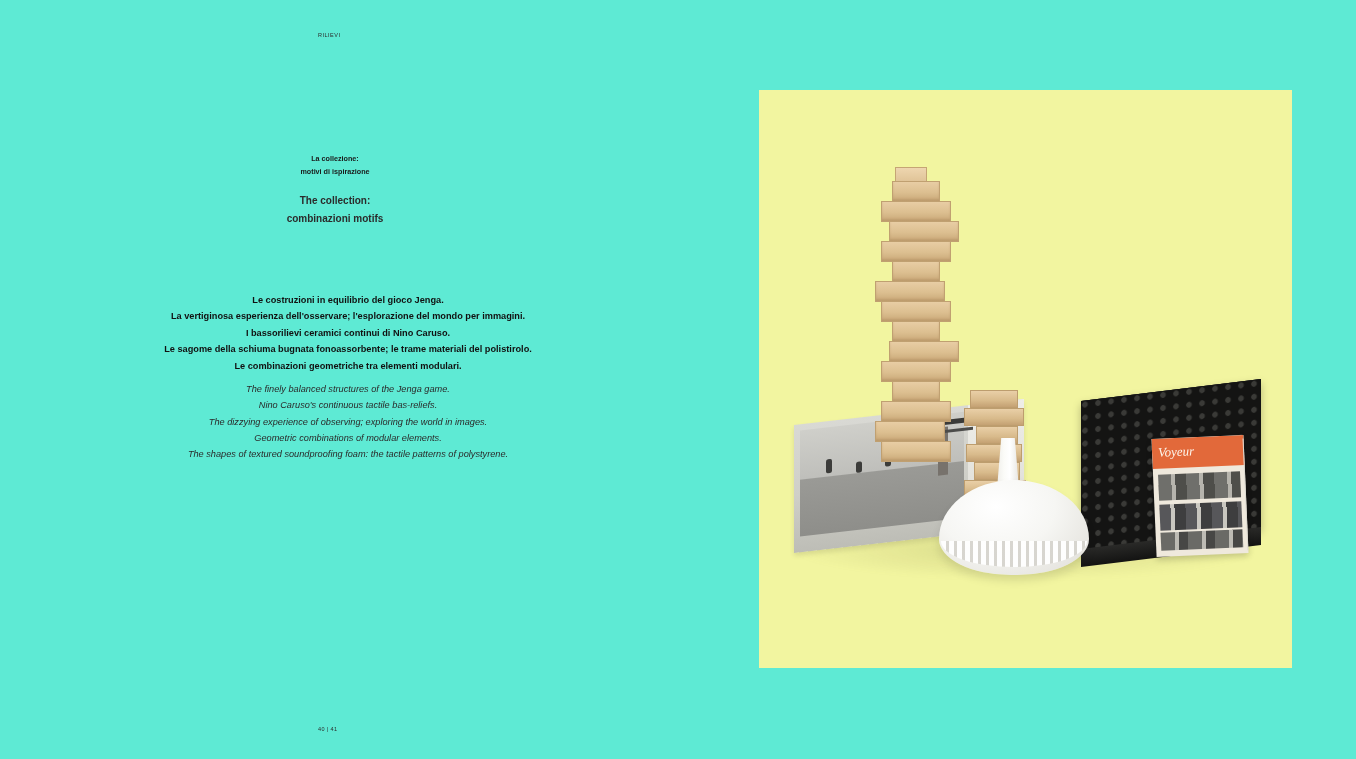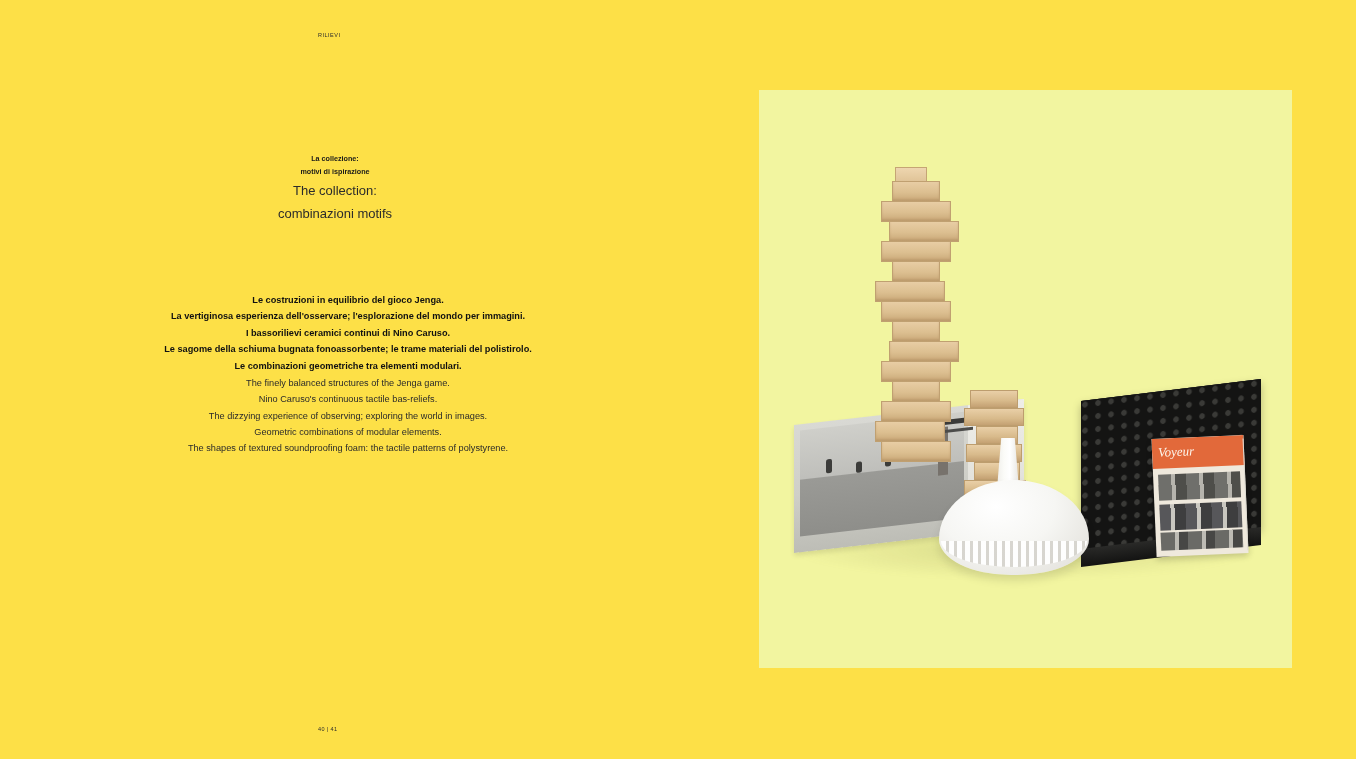--- a/index.html
+++ b/index.html
@@ -12,21 +12,21 @@
     height: 759px;
     position: relative;
     font-family: "Liberation Sans", sans-serif;
     color: #1a1a1a;
     overflow: hidden;
   }
 
   .page {
     position: absolute;
     inset: 0;
-    background: #fde047;
+    background: #5eead4;
   }
 
   
   .running-head {
     position: absolute;
     left: 318px;
     top: 32px;
     font-size: 5.5px;
     letter-spacing: 0.5px;
     color: #2b2b2b;
@@ -41,47 +41,48 @@
     width: 470px;
     text-align: center;
   }
   .section-title .it {
     font-size: 7.2px;
     font-weight: bold;
     line-height: 1.75;
     color: #1a1a1a;
   }
   .section-title .en {
-    margin-top: 2px;
-    font-size: 13px;
-    font-weight: 400;
+    margin-top: 14px;
+    font-size: 10px;
+    font-weight: 700;
     line-height: 1.75;
     color: #2b2b2b;
   }
 
   
   .body-copy {
     position: absolute;
     left: 33px;
     top: 292px;
     width: 630px;
     text-align: center;
   }
   .body-copy .it-block {
     font-size: 9.2px;
     font-weight: bold;
     line-height: 1.78;
     color: #111111;
   }
   .body-copy .en-block {
-    margin-top: 1px;
+    margin-top: 7px;
     font-size: 9.2px;
     font-weight: 400;
     line-height: 1.78;
     color: #2a2a2a;
+    font-style: italic;
   }
   .body-copy div.line {
     white-space: nowrap;
   }
 
   
   .folio {
     position: absolute;
     left: 318px;
     top: 726px;

